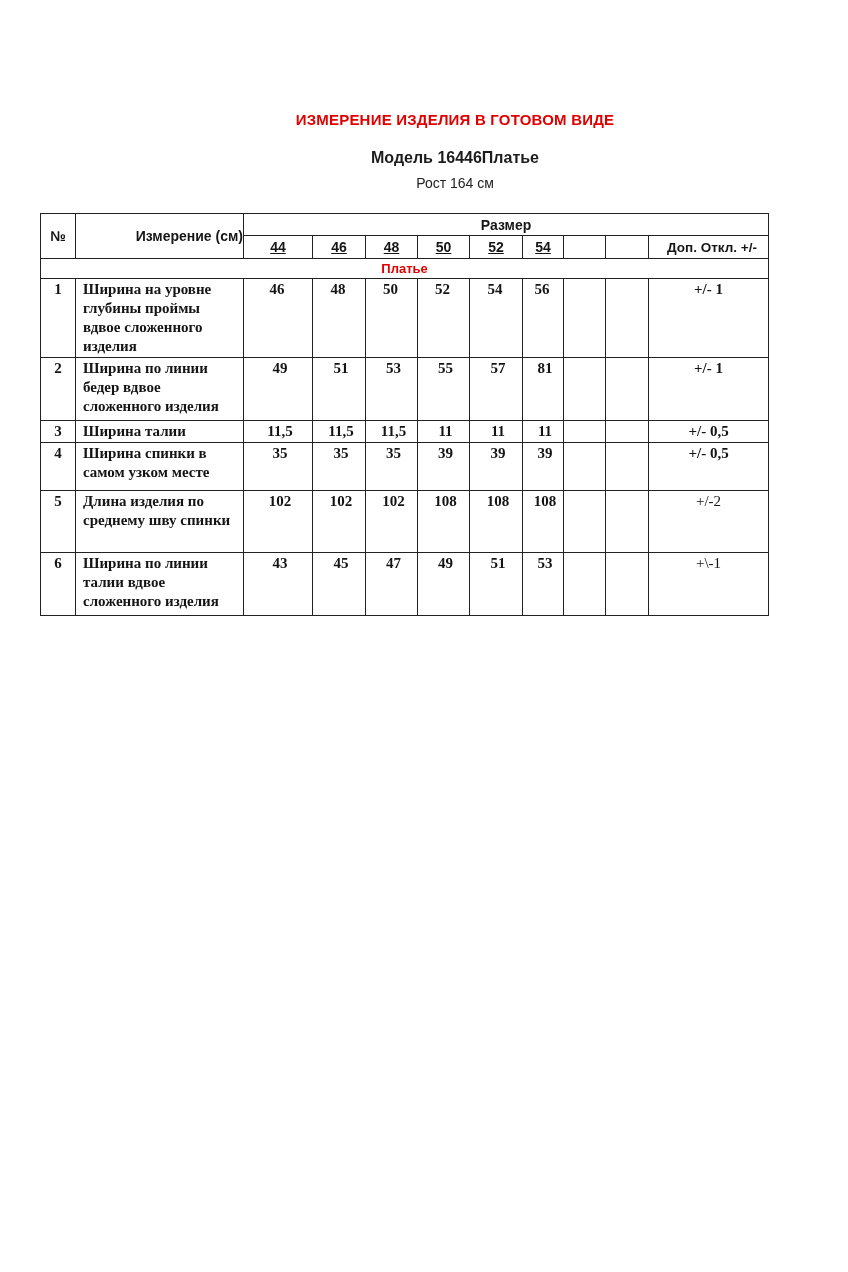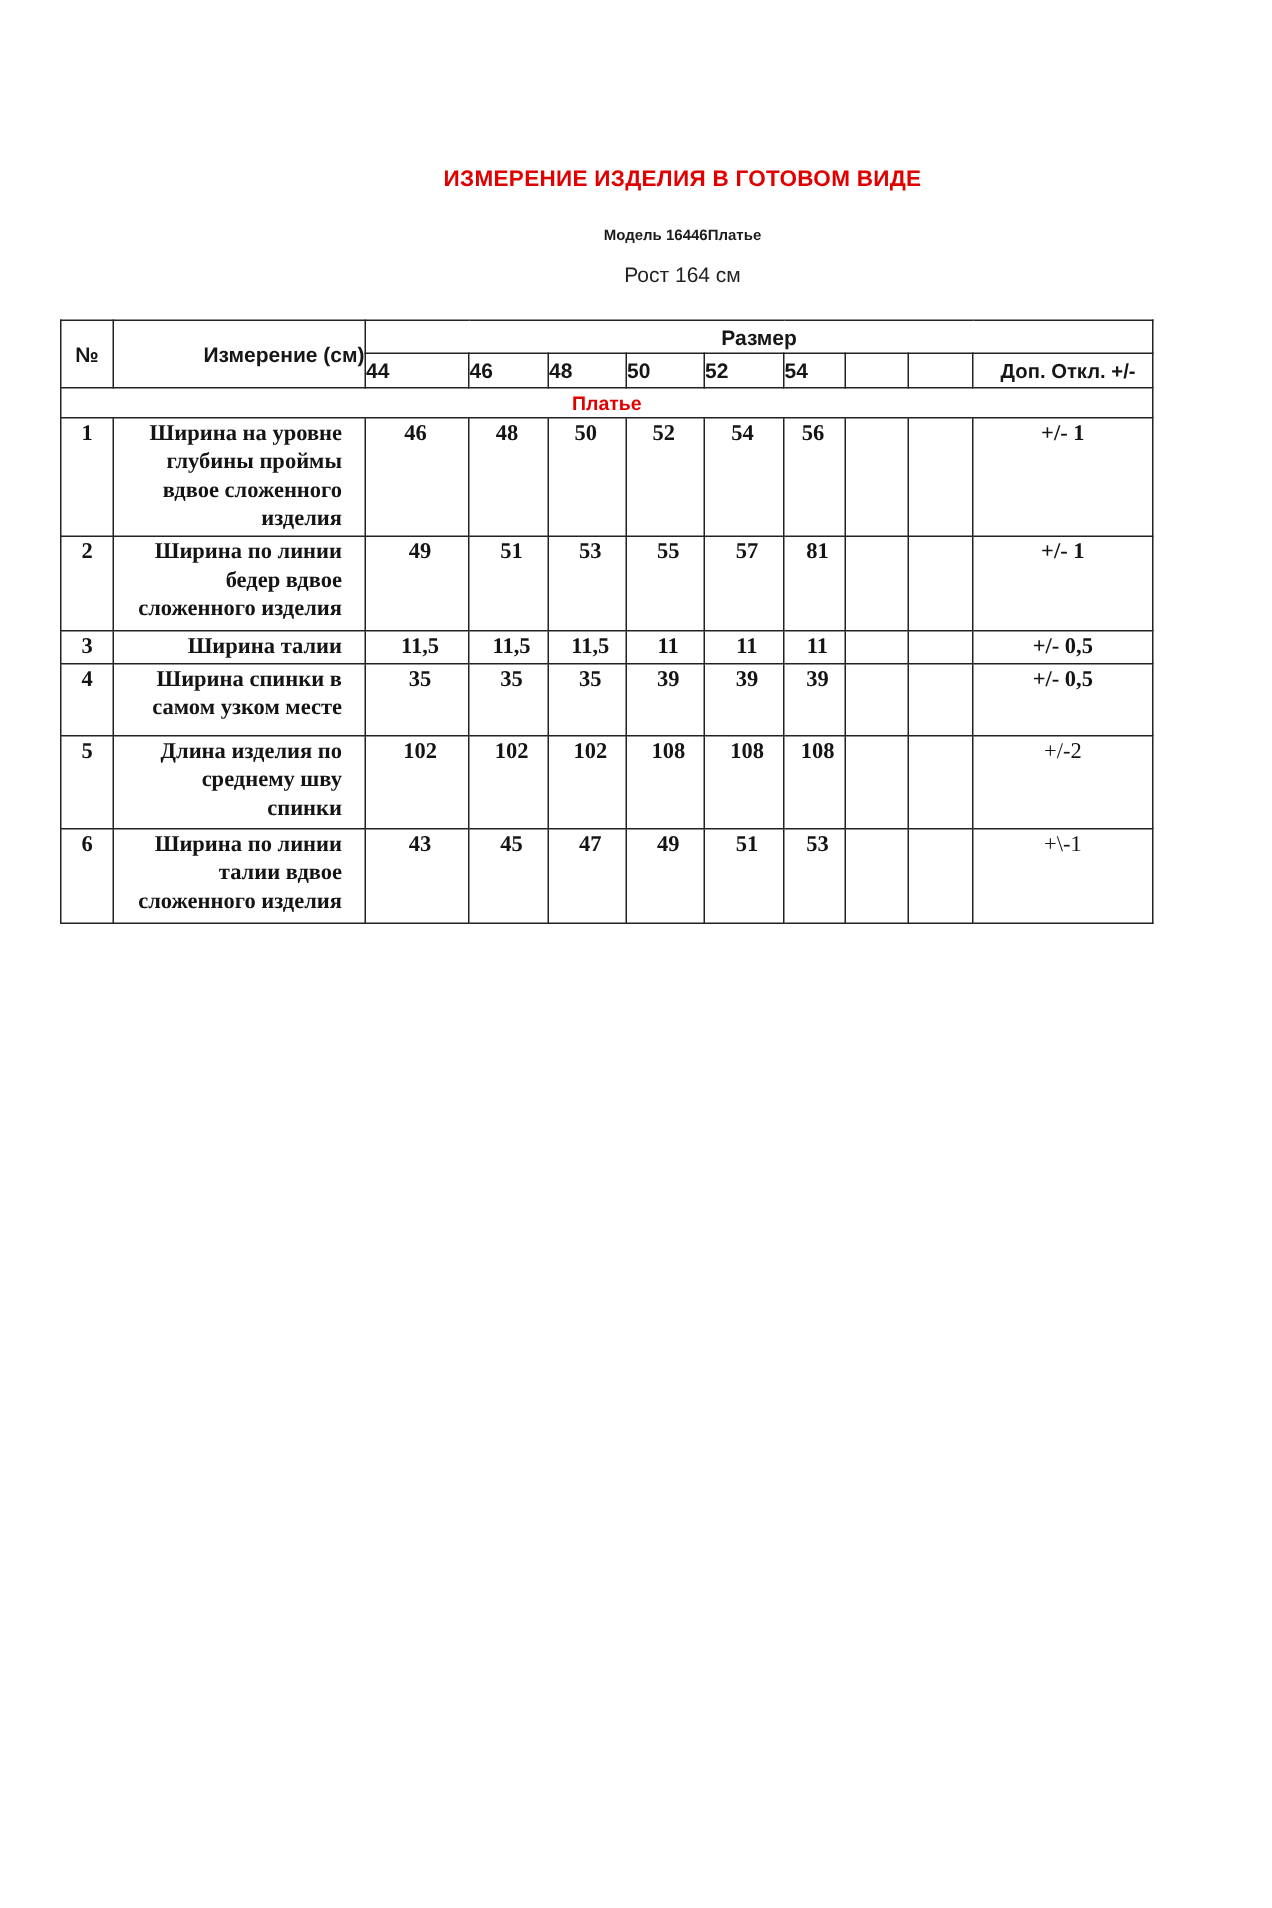--- a/index.html
+++ b/index.html
@@ -22,21 +22,21 @@
   }
   .doc-title {
     color: var(--accent, #e10000);
     font-size: 15px;
     font-weight: bold;
     line-height: 18px;
     letter-spacing: 0.2px;
   }
   .doc-subtitle {
     margin-top: 20px;
-    font-size: 10px;
+    font-size: 16px;
     font-weight: bold;
     line-height: 18px;
     color: #1c1c1c;
   }
   .doc-height {
     margin-top: 8px;
     font-size: 14px;
     font-weight: normal;
     line-height: 17px;
     color: #222222;
@@ -61,21 +61,21 @@
     font-weight: bold;
     color: #161616;
     vertical-align: middle;
     padding: 0;
   }
   tr.hrow1 { height: 22px; }
   tr.hrow2 { height: 23px; }
   .th-num { text-align: center; }
   .th-meas { text-align: right; padding-left: 8px; }
   .th-size-group { text-align: center; }
-  .th-size { text-align: left; }
+  .th-size { text-align: center; text-decoration: underline; }
   .th-tol { text-align: center; padding-left: 7px; font-size: 13.5px; white-space: nowrap; }
   
   tr.section-row { height: 20px; }
   tr.section-row td {
     color: var(--accent, #e10000);
     font-family: "Liberation Sans", sans-serif;
     font-size: 13px;
     font-weight: bold;
     text-align: center;
     vertical-align: middle;
@@ -85,21 +85,21 @@
   tbody td {
     font-family: "Liberation Serif", "DejaVu Serif", serif;
     font-size: 15px;
     font-weight: bold;
     color: #141414;
     vertical-align: top;
     padding: 1px 2px 0 2px;
     line-height: 19px;
   }
   td.c-num { text-align: center; }
-  td.c-label { text-align: right; padding-left: 7px; padding-right: 15px; }
+  td.c-label { text-align: left; padding-left: 7px; padding-right: 4px; }
   td.c-val { text-align: center; padding-left: 6px; }
   td.c-tol { text-align: center; }
   
   tbody tr:nth-child(2) { height: 79px; }  
   tbody tr:nth-child(3) { height: 63px; }  
   tbody tr:nth-child(4) { height: 22px; }  
   tbody tr:nth-child(5) { height: 48px; }  
   tbody tr:nth-child(6) { height: 62px; }  
   tbody tr:nth-child(7) { height: 63px; }  
   

